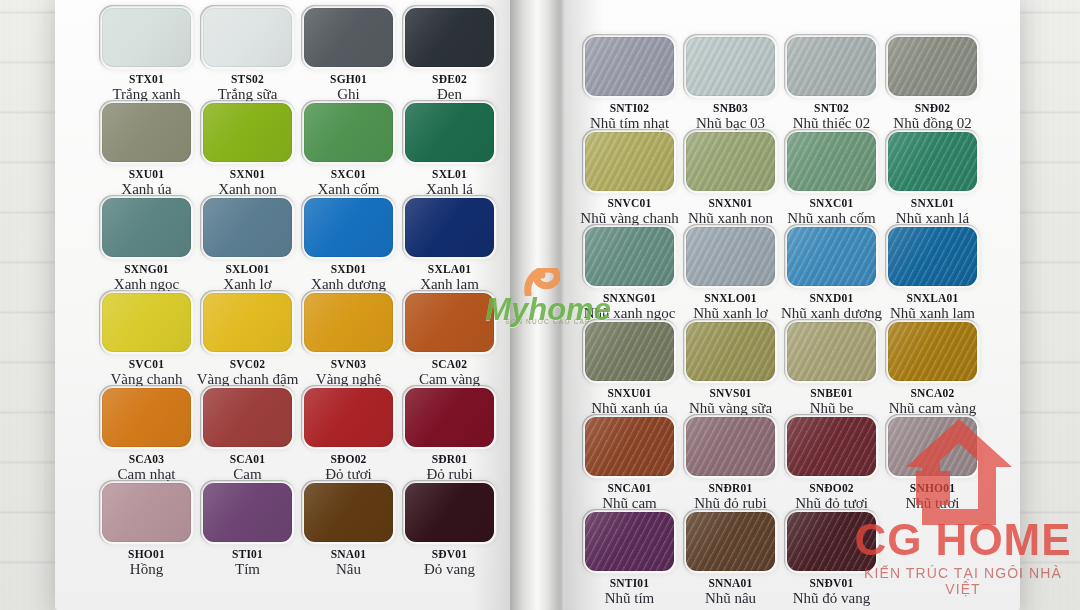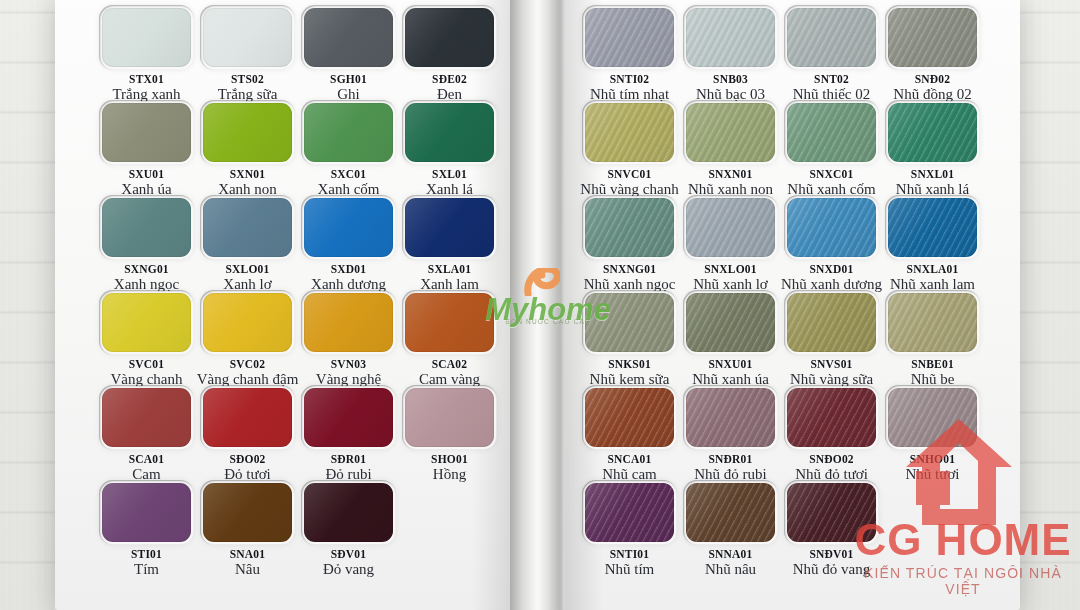--- a/index.html
+++ b/index.html
@@ -79,21 +79,21 @@
     position: absolute;
     top: 14px;
     display: grid;
     grid-template-columns: repeat(4, 101px);
     grid-auto-rows: 95px;
     column-gap: 0px;
     row-gap: 0px;
     z-index: 3;
   }
   .grid-left  { left: 41px; }
-  .grid-right { left: 14px; }
+  .grid-right { left: 14px; margin-top: 29px; }
 
   .cell {
     position: relative;
     width: 101px; height: 95px;
     display: flex;
     flex-direction: column;
     align-items: center;
   }
 
   .chip {
@@ -308,20 +308,25 @@
             <div class="chip" style="background-color: rgb(215, 154, 24);"></div>
             <div class="code">SVN03</div>
             <div class="cname">Vàng nghệ</div>
           </div>
           <div class="cell">
             <div class="chip" style="background-color: rgb(180, 86, 31);"></div>
             <div class="code">SCA02</div>
             <div class="cname">Cam vàng</div>
           </div>
           <div class="cell">
+            <div class="chip" style="background-color: rgb(210, 121, 26);"></div>
+            <div class="code">SCA03</div>
+            <div class="cname">Cam nhạt</div>
+          </div>
+          <div class="cell">
             <div class="chip" style="background-color: rgb(156, 62, 60);"></div>
             <div class="code">SCA01</div>
             <div class="cname">Cam</div>
           </div>
           <div class="cell">
             <div class="chip" style="background-color: rgb(171, 35, 38);"></div>
             <div class="code">SĐO02</div>
             <div class="cname">Đỏ tươi</div>
           </div>
           <div class="cell">
@@ -410,38 +415,38 @@
             <div class="chip metallic" style="background-color: rgb(63, 140, 189);"></div>
             <div class="code">SNXD01</div>
             <div class="cname">Nhũ xanh dương</div>
           </div>
           <div class="cell">
             <div class="chip metallic" style="background-color: rgb(20, 104, 159);"></div>
             <div class="code">SNXLA01</div>
             <div class="cname">Nhũ xanh lam</div>
           </div>
           <div class="cell">
-            <div class="chip metallic" style="background-color: rgb(142, 148, 125);"></div>
-            <div class="code">SNKS01</div>
-            <div class="cname">Nhũ kem sữa</div>
-          </div>
-          <div class="cell">
             <div class="chip metallic" style="background-color: rgb(118, 125, 99);"></div>
             <div class="code">SNXU01</div>
             <div class="cname">Nhũ xanh úa</div>
           </div>
           <div class="cell">
             <div class="chip metallic" style="background-color: rgb(154, 149, 87);"></div>
             <div class="code">SNVS01</div>
             <div class="cname">Nhũ vàng sữa</div>
           </div>
           <div class="cell">
             <div class="chip metallic" style="background-color: rgb(169, 164, 119);"></div>
             <div class="code">SNBE01</div>
             <div class="cname">Nhũ be</div>
+          </div>
+          <div class="cell">
+            <div class="chip metallic" style="background-color: rgb(168, 124, 18);"></div>
+            <div class="code">SNCA02</div>
+            <div class="cname">Nhũ cam vàng</div>
           </div>
           <div class="cell">
             <div class="chip metallic" style="background-color: rgb(142, 69, 39);"></div>
             <div class="code">SNCA01</div>
             <div class="cname">Nhũ cam</div>
           </div>
           <div class="cell">
             <div class="chip metallic" style="background-color: rgb(142, 111, 119);"></div>
             <div class="code">SNĐR01</div>
             <div class="cname">Nhũ đỏ rubi</div>

